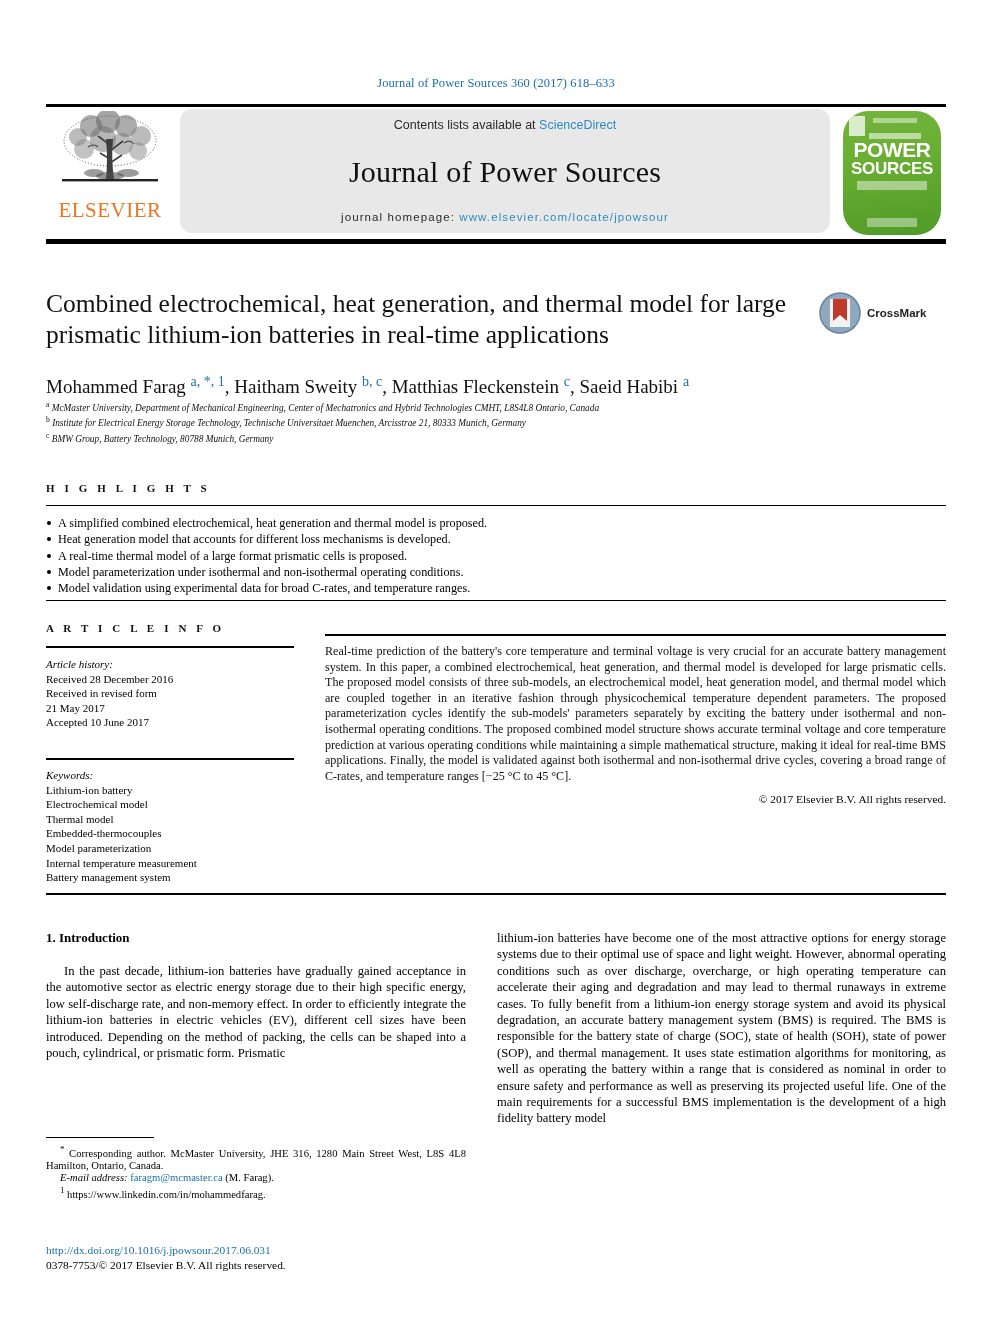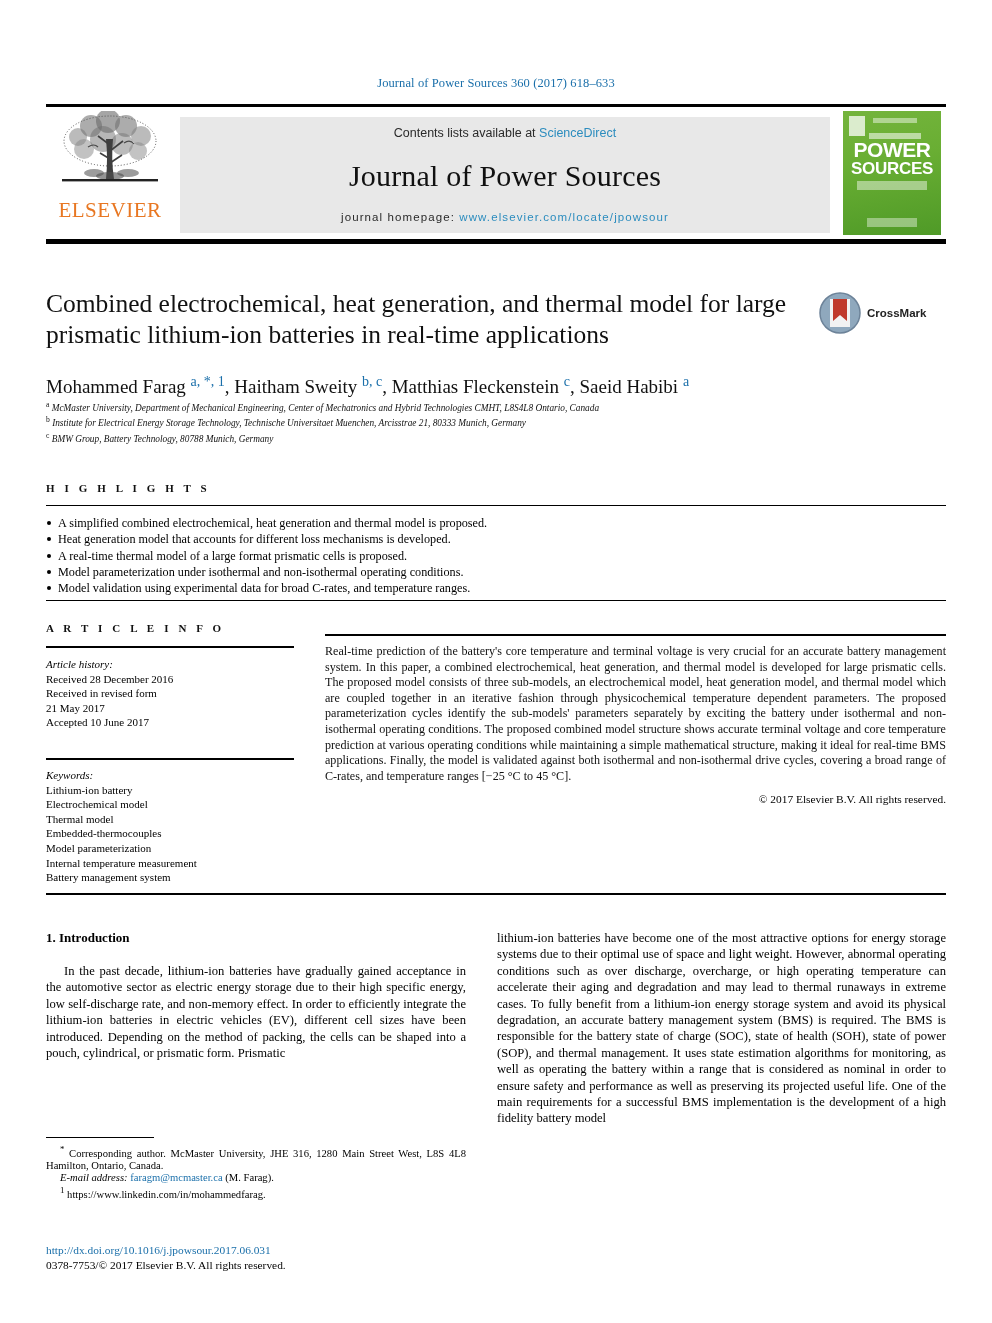--- a/index.html
+++ b/index.html
@@ -67,27 +67,28 @@
     font-family: "Liberation Serif", serif;
     font-size: 21px;
     letter-spacing: .5px;
     color: #E87722;
     line-height: 1;
     margin-top: 1px;
   }
   .center-block {
     flex: 1 1 auto;
     background: #e8e8e8;
-    margin: 10px 8px 6px 6px;
+    margin: 2px 8px 6px 6px;
     display: flex;
     flex-direction: column;
     align-items: center;
     justify-content: space-between;
     padding: 9px 0 10px 0;
     box-sizing: border-box;
+    border-radius: 12px;
   }
   .contents-line {
     font-family: "Liberation Sans", sans-serif;
     font-size: 12.5px;
     color: #2a2a2a;
   }
   .contents-line .sd { color: #2b8cbe; }
   .journal-name {
     font-family: "Liberation Serif", serif;
     font-size: 30px;
@@ -107,20 +108,21 @@
     display: flex;
     align-items: center;
     justify-content: center;
   }
   .cover {
     width: 98px;
     height: 124px;
     background: linear-gradient(170deg,#74b43c 0%, #69ae33 40%, #4f9a27 100%);
     position: relative;
     overflow: hidden;
+    border-radius: 25px;
   }
   .cover .c-elsevier {
     position: absolute; left: 6px; top: 5px;
     width: 16px; height: 20px;
     background: rgba(255,255,255,.75);
   }
   .cover .c-top {
     position: absolute; left: 30px; top: 7px;
     width: 44px; height: 5px;
     background: rgba(255,255,255,.45);

